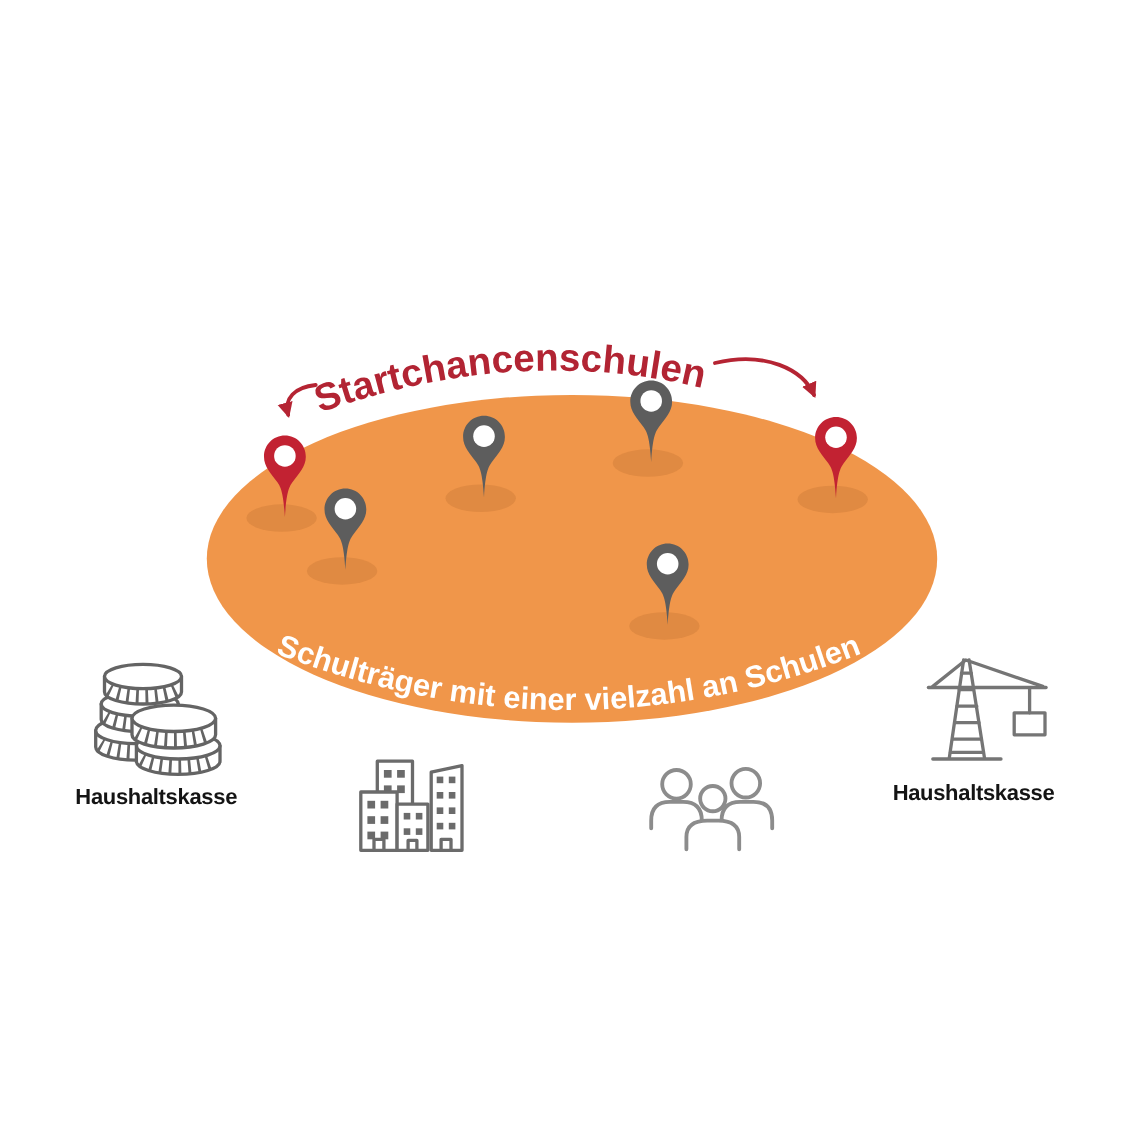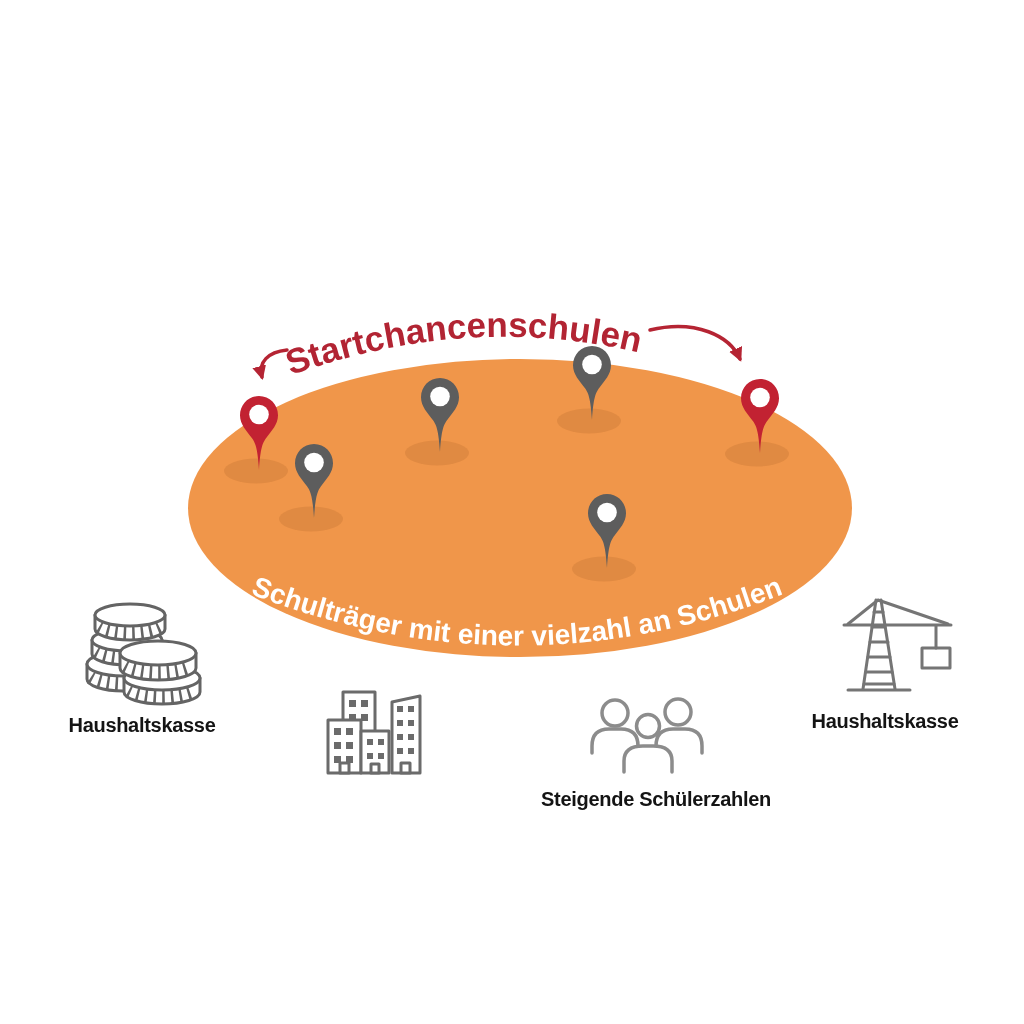--- a/index.html
+++ b/index.html
@@ -176,15 +176,14 @@
       <path d="M876 600 L863 689"></path>
       <path d="M881 600 L895 689"></path>
       <path d="M874 612 H883 M872 627 H885 M870 642 H888 M868 657 H890 M866 672 H892 M864 684 H894"></path>
       <path d="M848 690 H910"></path>
       <path d="M936 626 V648"></path>
       <rect x="922" y="648" width="28" height="20"></rect>
     </g>
   </svg>
 
   <div class="factor-label" style="left:142px; top:713px;">Haushaltskasse</div>
-  <div class="factor-label wrap" style="left:656px; top:787px;">Steigende Schülerzahlen</div>
   <div class="factor-label" style="left:885px; top:709px;">Haushaltskasse</div>
 </div>
 
 </body></html>

